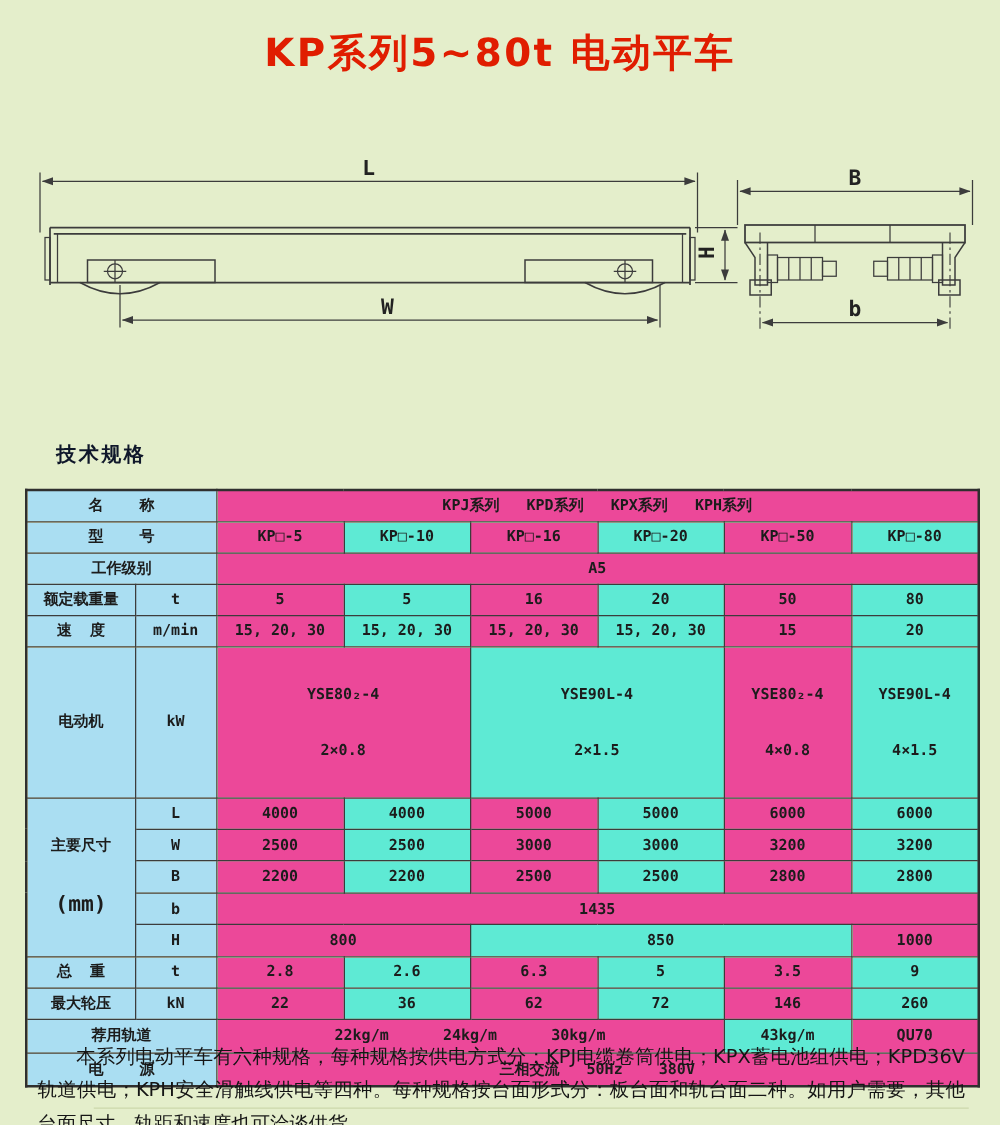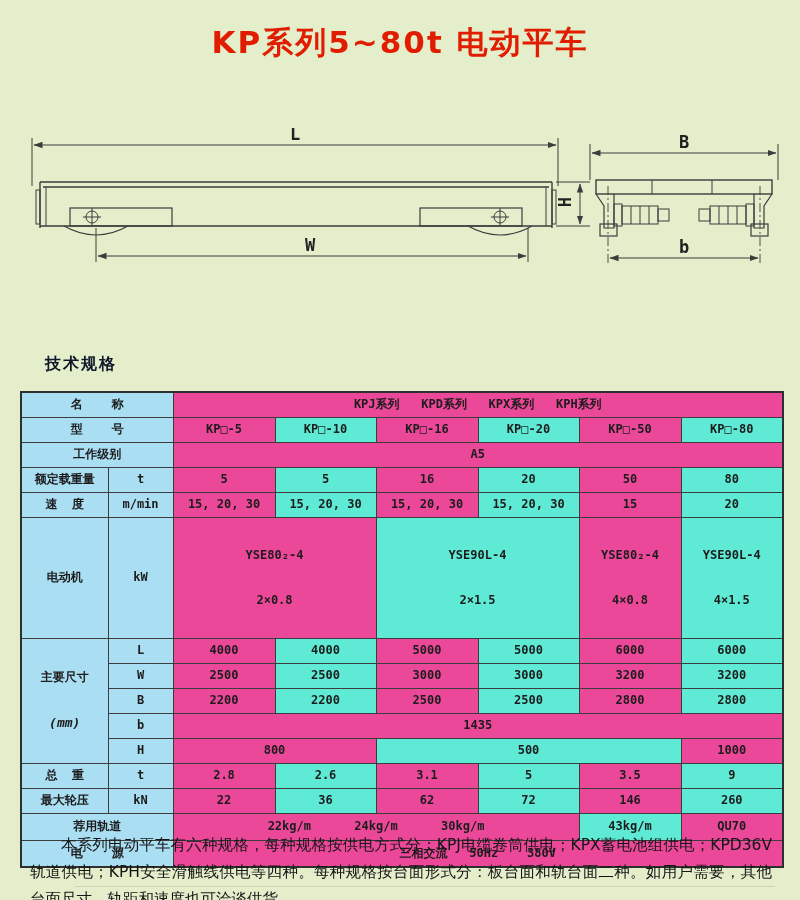--- a/index.html
+++ b/index.html
@@ -222,21 +222,21 @@
     </td>
     <td class="bl">
       <div>YSE90L-4</div>
       <div>4×1.5</div>
     </td>
   </tr>
 
   <tr>
     <td rowspan="5" class="hl lab">
       <div>主要尺寸</div>
-      <div style="font-size:13px;font-style:italic;">(mm)</div>
+      <div style="font-size:17px;">(mm)</div>
     </td>
     <td class="hl">L</td>
     <td class="g">4000</td>
     <td class="bl">4000</td>
     <td class="g">5000</td>
     <td class="bl">5000</td>
     <td class="g">6000</td>
     <td class="bl">6000</td>
   </tr>
   <tr>
@@ -257,30 +257,30 @@
     <td class="g">2800</td>
     <td class="bl">2800</td>
   </tr>
   <tr>
     <td class="hl">b</td>
     <td colspan="6" class="g">1435</td>
   </tr>
   <tr>
     <td class="hl">H</td>
     <td colspan="2" class="g">800</td>
-    <td colspan="3" class="bl">500</td>
+    <td colspan="3" class="bl">850</td>
     <td class="g">1000</td>
   </tr>
 
   <tr>
     <td class="hl lab">总  重</td>
     <td class="hl">t</td>
     <td class="g">2.8</td>
     <td class="bl">2.6</td>
-    <td class="g">3.1</td>
+    <td class="g">6.3</td>
     <td class="bl">5</td>
     <td class="g">3.5</td>
     <td class="bl">9</td>
   </tr>
 
   <tr>
     <td class="hl lab">最大轮压</td>
     <td class="hl">kN</td>
     <td class="g">22</td>
     <td class="bl">36</td>

